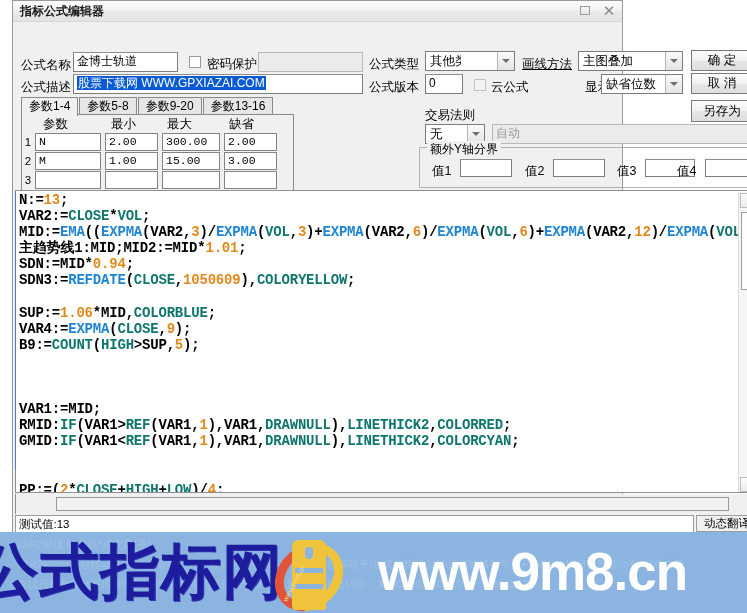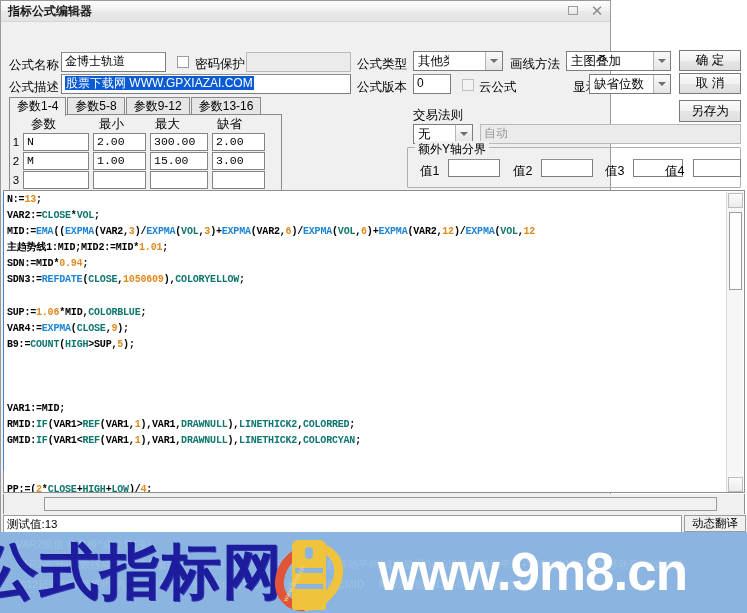--- a/index.html
+++ b/index.html
@@ -11,21 +11,21 @@
     background: #ffffff;
   }
   #app {
     position: relative;
     width: 747px; height: 613px;
   }
 
   
   .window {
     position: absolute;
-    left: 0; top: 0;
+    left: 12px; top: 0;
     width: 611px; height: 532px;
     background: #f0f0f0;
     border: 1px solid #9a9a9a;
   }
   .titlebar {
     height: 21px;
     background: linear-gradient(to bottom, #fdfdfd 0%, #f2f2f2 45%, #e9e9e9 55%, #e3e3e3 100%);
     border-bottom: 1px solid #d6d6d6;
     display: flex; align-items: center;
     padding-left: 7px;
@@ -223,21 +223,21 @@
     width: 742px; height: 303px;
     border: 1px solid #8f8f8f;
     background: #ffffff;
     overflow: hidden;
   }
   .code {
     position: absolute;
     left: 3px; top: 1px;
     width: 716px;
     font-family: "Liberation Mono", monospace;
-    font-size: 10px;
+    font-size: 14px;
     line-height: 16.1px;
     white-space: pre;
     color: #000000;
     font-weight: bold;
     letter-spacing: -0.2px;
   }
   .code .k  { color: #0f766e; margin-top: 48px; }   
   .code .f  { color: #1e84d4; }   
   .code .n  { color: #e08a1e; }   
   .code .p  { color: #000000; }   
@@ -442,21 +442,21 @@
       <div class="txtbox disabled" style="left:245px; top:30px; width:105px; height:20px;"></div>
 
       <span class="lbl" style="left:356px; top:35px;">公式类型</span>
       <div class="combo" style="left:412px; top:29px; width:90px; height:20px;gap:36px;">
         <span class="cval">其他类型</span>
         <span class="carrow">
             <i class="tri"></i>
           </span>
       </div>
 
-      <span class="lbl" style="left:509px; top:35px;">画线方法</span>
+      <span class="lbl" style="left:509px; top:35px;text-decoration:underline;">画线方法</span>
       <div class="combo" style="left:565px; top:29px; width:105px; height:20px;">
         <span class="cval">主图叠加</span>
         <span class="carrow">
             <i class="tri"></i>
           </span>
       </div>
 
       <div class="btn" style="left:678px; top:28px; width:62px; height:21px;">确  定</div>
 
       <span class="lbl" style="left:8px; top:58px;">公式描述</span>
@@ -504,21 +504,21 @@
 
       <div class="btn" style="left:406px; top:170px; width:66px; height:20px;">编辑操作</div>
       <div class="btn" style="left:477px; top:170px; width:66px; height:20px;">插入函数</div>
       <div class="btn" style="left:548px; top:170px; width:66px; height:20px;">插入资源</div>
       <div class="btn dim" style="left:619px; top:170px; width:60px; height:20px;">引入公式</div>
       <div class="btn" style="left:684px; top:170px; width:60px; height:20px;">测试公式</div>
 
       <div class="tabs">
         <div class="tab active">参数1-4</div>
         <div class="tab">参数5-8</div>
-        <div class="tab">参数9-12</div>
+        <div class="tab">参数9-20</div>
         <div class="tab">参数13-16</div>
       </div>
 
       <div class="param-panel"></div>
       <div class="ptable">
         <span class="phead" style="left:22px;">参数</span>
         <span class="phead" style="left:90px;">最小</span>
         <span class="phead" style="left:146px;">最大</span>
         <span class="phead" style="left:208px;">缺省</span>
 

